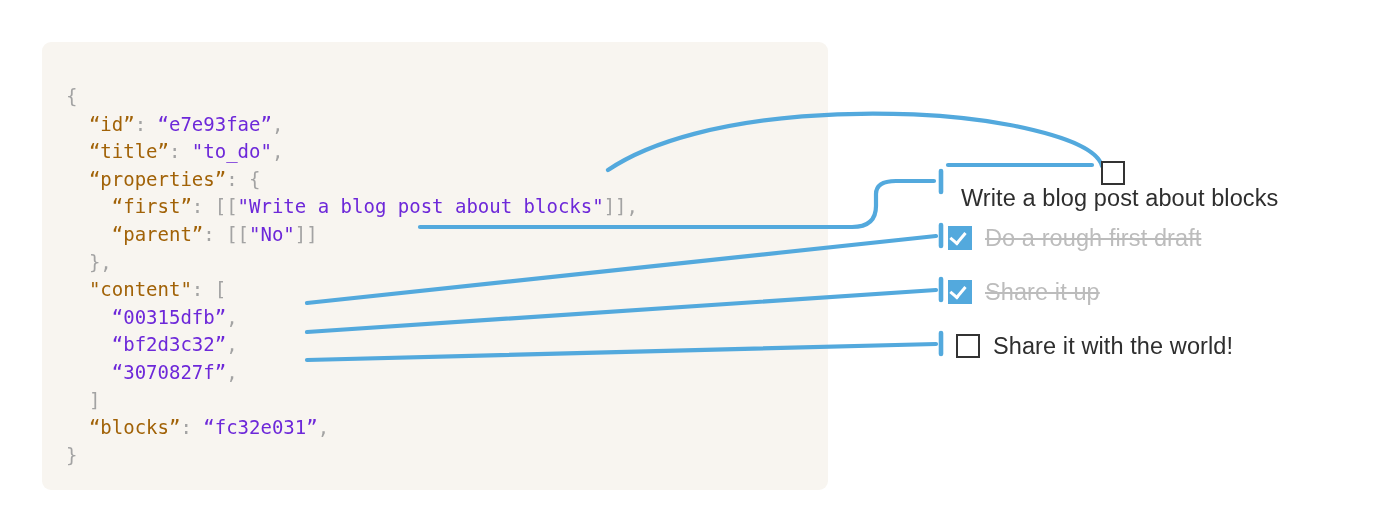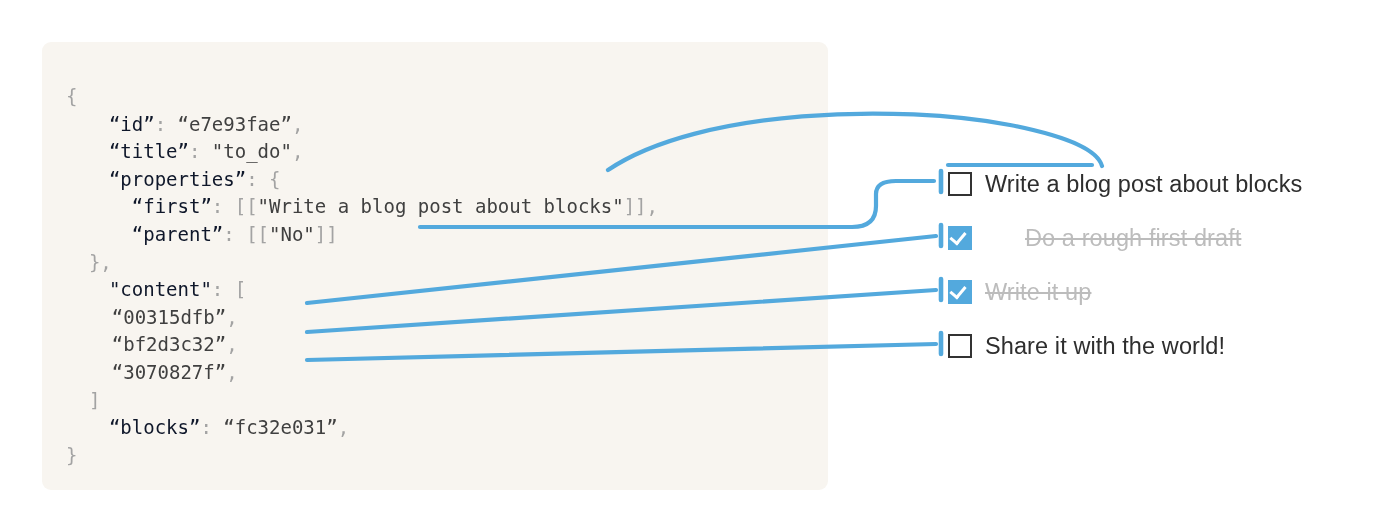--- a/index.html
+++ b/index.html
@@ -33,22 +33,22 @@
   #code-block {
     position: absolute;
     left: 24px;
     top: 22px;
     font-family: "DejaVu Sans Mono", "Liberation Mono", monospace;
     font-size: 19px;
     line-height: 27.6px;
     white-space: pre;
     color: #9a9a9a;
   }
-  .tok-key   { color: #0f172a; margin-left: 20px; }
-  .tok-str   { color: #404040; }
+  .tok-key   { color: #a16207; }
+  .tok-str   { color: #6d28d9; }
   .tok-punct { color: #a3a3a3; }
 
   
   #connectors {
     position: absolute;
     left: 0;
     top: 0;
     width: 1400px;
     height: 532px;
     pointer-events: none;
@@ -61,24 +61,24 @@
     top: 160px;
     width: 420px;
   }
   .todo-row {
     position: absolute;
     left: 0;
     display: flex;
     align-items: center;
     height: 30px;
   }
-  .todo-row[data-row="0"] { top: 9px; }
-  .todo-row[data-row="1"] { top: 63px; gap: 40px; }
+  .todo-row[data-row="0"] { top: 1px; flex-direction: column; }
+  .todo-row[data-row="1"] { top: 63px; }
   .todo-row[data-row="2"] { top: 117px; }
-  .todo-row[data-row="3"] { top: 171px; }
+  .todo-row[data-row="3"] { top: 171px; margin-left: 8px; }
 
   .checkbox {
     width: 24px;
     height: 24px;
     box-sizing: border-box;
     flex: 0 0 auto;
     position: relative;
   }
   .checkbox.unchecked {
     border: 2.5px solid #333333;
@@ -164,21 +164,21 @@
       <span class="checkbox checked">
           <i class="tick"></i>
         </span>
       <span class="todo-label">Do a rough first draft</span>
     </div>
 
     <div class="todo-row done" data-row="2">
       <span class="checkbox checked">
           <i class="tick"></i>
         </span>
-      <span class="todo-label">Write it up</span>
+      <span class="todo-label">Share it up</span>
     </div>
 
     <div class="todo-row" data-row="3">
       <span class="checkbox unchecked"></span>
       <span class="todo-label">Share it with the world!</span>
     </div>
 
   </div>
 </div>
 

